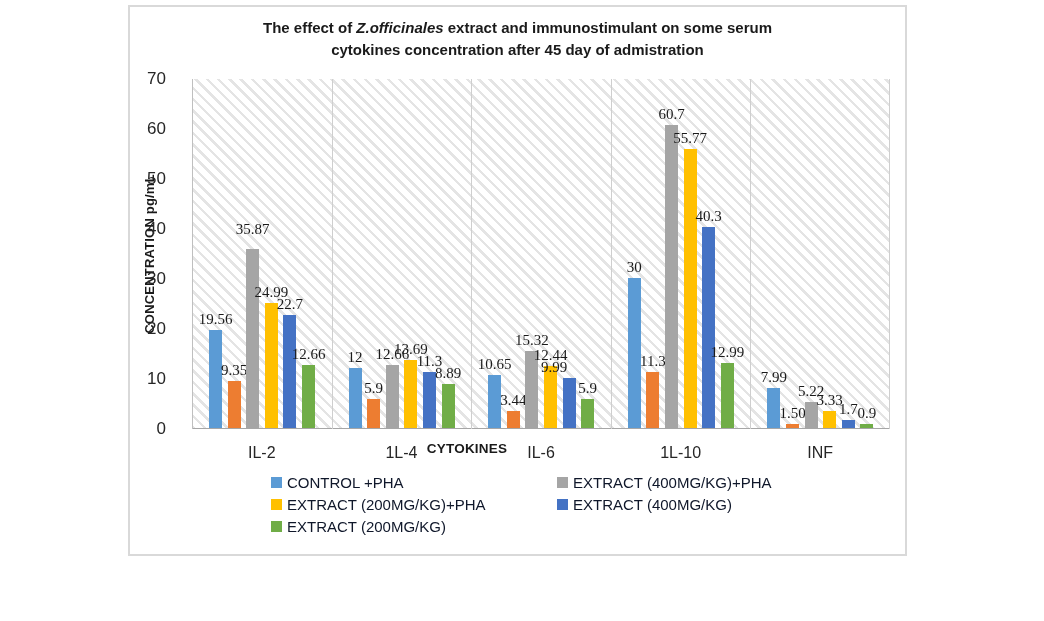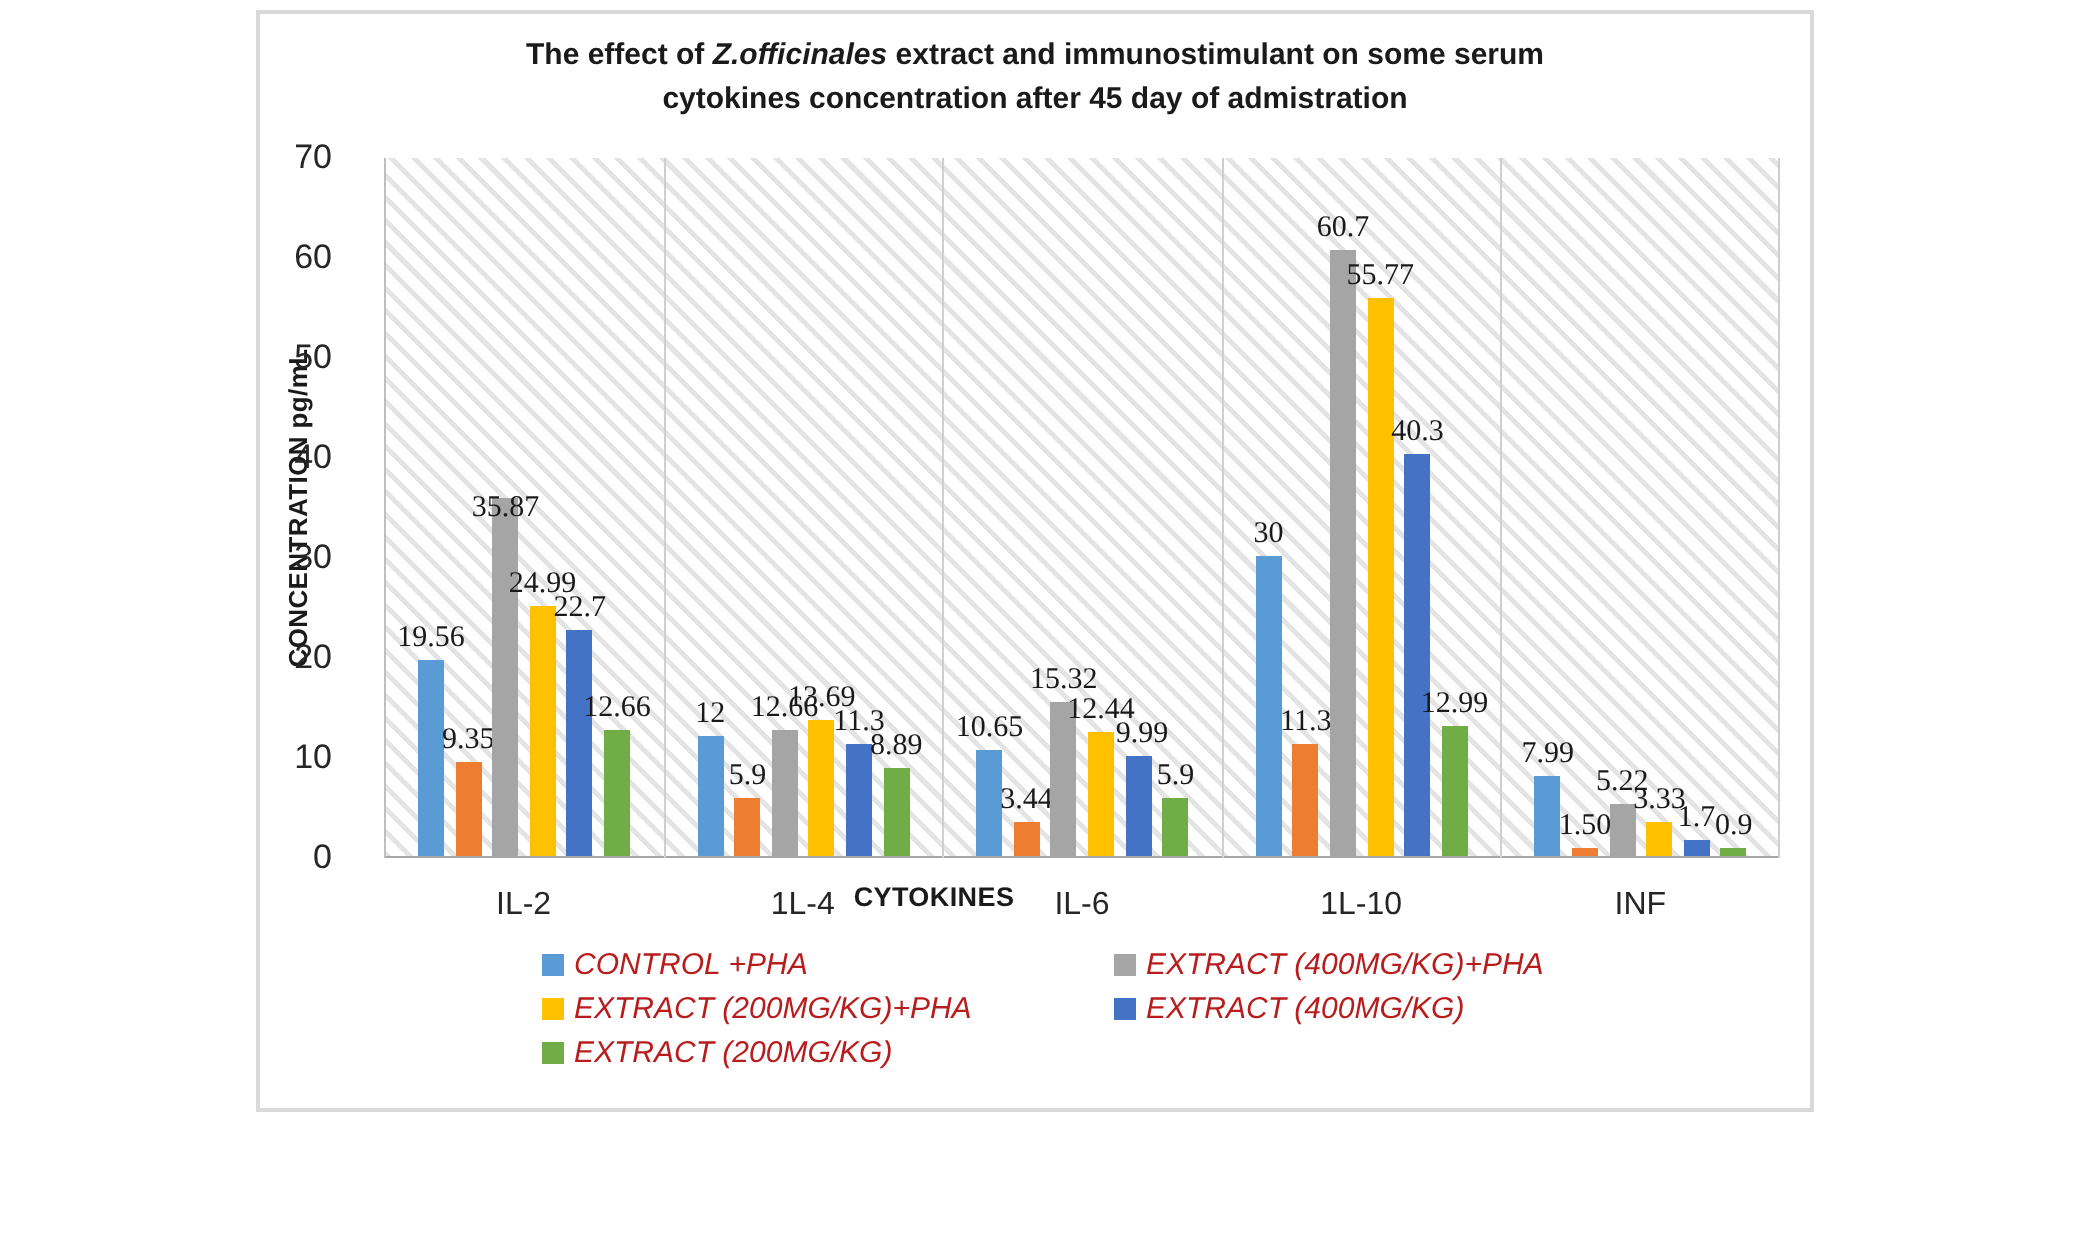--- a/index.html
+++ b/index.html
@@ -53,21 +53,21 @@
   }
 
   
   #legend {
     position:absolute; left:141px; top:468px;
     display:grid; grid-template-columns:286px auto; grid-auto-flow:row;
     row-gap:7px; column-gap:0;
   }
   .legend-entry { display:flex; align-items:center; height:15px; }
   .legend-swatch { width:11px; height:11px; margin-right:5px; flex:0 0 11px; }
-  .legend-label { font-size:15px; color:#b91c1c; white-space:nowrap; line-height:15px;font-style:italic; }
+  .legend-label { font-size:15px; color:#0f172a; white-space:nowrap; line-height:15px; }
 
   
   #caption {
     position:absolute; left:5px; top:578px; width:1030px;
     font-family:"Liberation Serif", serif; font-size:19px; color:#000000;
   }
   #caption .b { font-weight:bold; }
   #caption .it { font-style:italic; }
 </style>
 </head>
@@ -112,21 +112,21 @@
         <div class="bar-label" style="left: 12.1px; top: 283.3px;">9.35</div>
         <div class="bar" style="left: 175.2px; height: 29.5px; background: rgb(237, 125, 49);"></div>
         <div class="bar-label" style="left: 151.7px; top: 300.5px;">5.9</div>
         <div class="bar" style="left: 314.8px; height: 17.2px; background: rgb(237, 125, 49);"></div>
         <div class="bar-label" style="left: 291.3px; top: 312.8px;">3.44</div>
         <div class="bar" style="left: 454.4px; height: 56.5px; background: rgb(237, 125, 49);"></div>
         <div class="bar-label" style="left: 430.9px; top: 273.5px;">11.3</div>
         <div class="bar" style="left: 594px; height: 4.4px; background: rgb(237, 125, 49);"></div>
         <div class="bar-label" style="left: 570.5px; top: 325.6px;">1.50</div>
         <div class="bar" style="left: 54.2px; height: 179.3px; background: rgb(165, 165, 165);"></div>
-        <div class="bar-label" style="left: 30.7px; top: 167px;">35.87</div>
+        <div class="bar-label" style="left: 30.7px; top: 142px;">35.87</div>
         <div class="bar" style="left: 193.8px; height: 63.3px; background: rgb(165, 165, 165);"></div>
         <div class="bar-label" style="left: 170.3px; top: 266.7px;">12.66</div>
         <div class="bar" style="left: 333.4px; height: 76.6px; background: rgb(165, 165, 165);"></div>
         <div class="bar-label" style="left: 309.9px; top: 253.4px;">15.32</div>
         <div class="bar" style="left: 473px; height: 303.5px; background: rgb(165, 165, 165);"></div>
         <div class="bar-label" style="left: 449.5px; top: 26.5px;">60.7</div>
         <div class="bar" style="left: 612.6px; height: 26.1px; background: rgb(165, 165, 165);"></div>
         <div class="bar-label" style="left: 589.1px; top: 303.9px;">5.22</div>
         <div class="bar" style="left: 72.8px; height: 124.9px; background: rgb(255, 192, 0);"></div>
         <div class="bar-label" style="left: 49.3px; top: 205.1px;">24.99</div>
@@ -136,21 +136,21 @@
         <div class="bar-label" style="left: 328.5px; top: 267.8px;">12.44</div>
         <div class="bar" style="left: 491.6px; height: 278.9px; background: rgb(255, 192, 0);"></div>
         <div class="bar-label" style="left: 468.1px; top: 51.1px;">55.77</div>
         <div class="bar" style="left: 631.2px; height: 16.6px; background: rgb(255, 192, 0);"></div>
         <div class="bar-label" style="left: 607.7px; top: 313.4px;">3.33</div>
         <div class="bar" style="left: 91.4px; height: 113.5px; background: rgb(68, 114, 196);"></div>
         <div class="bar-label" style="left: 67.9px; top: 216.5px;">22.7</div>
         <div class="bar" style="left: 231px; height: 56.5px; background: rgb(68, 114, 196);"></div>
         <div class="bar-label" style="left: 207.5px; top: 273.5px;">11.3</div>
         <div class="bar" style="left: 370.6px; height: 49.9px; background: rgb(68, 114, 196);"></div>
-        <div class="bar-label" style="left: 349px; top: 280.1px;">9.99</div>
+        <div class="bar-label" style="left: 332px; top: 280.1px;">9.99</div>
         <div class="bar" style="left: 510.2px; height: 201.5px; background: rgb(68, 114, 196);"></div>
         <div class="bar-label" style="left: 486.7px; top: 128.5px;">40.3</div>
         <div class="bar" style="left: 649.8px; height: 8.5px; background: rgb(68, 114, 196);"></div>
         <div class="bar-label" style="left: 626.3px; top: 321.5px;">1.7</div>
         <div class="bar" style="left: 110px; height: 63.3px; background: rgb(112, 173, 71);"></div>
         <div class="bar-label" style="left: 86.5px; top: 266.7px;">12.66</div>
         <div class="bar" style="left: 249.6px; height: 44.5px; background: rgb(112, 173, 71);"></div>
         <div class="bar-label" style="left: 226.1px; top: 285.6px;">8.89</div>
         <div class="bar" style="left: 389.2px; height: 29.5px; background: rgb(112, 173, 71);"></div>
         <div class="bar-label" style="left: 365.7px; top: 300.5px;">5.9</div>

